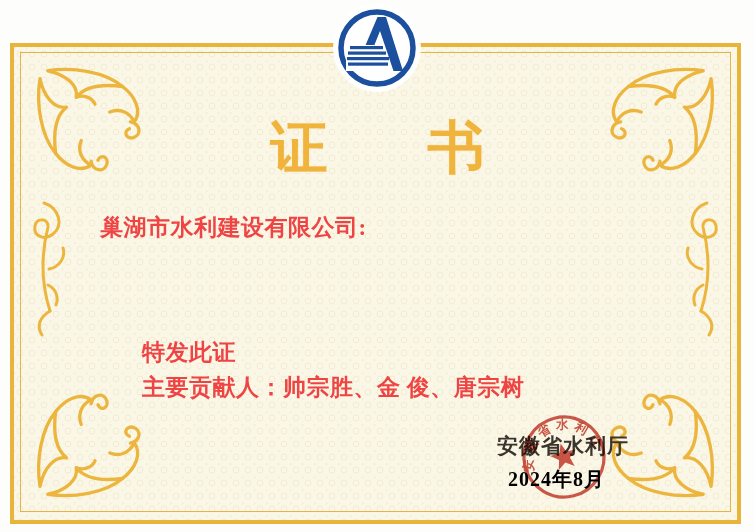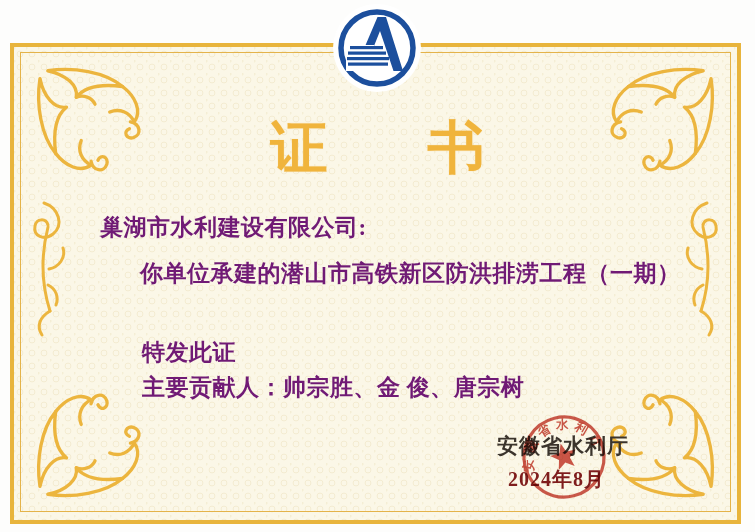--- a/index.html
+++ b/index.html
@@ -45,33 +45,33 @@
   .title{
     position:absolute;left:0;top:110px;width:755px;
     display:flex;justify-content:center;gap:100px;
     font-size:57px;font-weight:bold;color:#f0b43c;
     font-family:"Liberation Serif","DejaVu Serif",serif;
     text-shadow:0 0 1px rgba(240,180,60,.5);
   }
 
   
   .bodytext{
-    position:absolute;color:#701a75;font-weight:bold;
+    position:absolute;color:#ef4444;font-weight:bold;
     font-size:23px;letter-spacing:0.5px;white-space:nowrap;
     font-family:"Liberation Serif","DejaVu Serif",serif;
   }
   .l-recipient{left:100px;top:212px;}
   .l-line1{left:140px;top:258px;}
   .l-line2{left:98px;top:301px;}
   .l-line3{left:142px;top:337px;}
   .l-contrib{left:142px;top:372px;}
 
   
   .issuer{position:absolute;left:497px;top:432px;font-size:21px;font-weight:bold;color:#3b342c;letter-spacing:1px;white-space:nowrap;}
-  .date{position:absolute;left:508px;top:466px;font-size:20px;font-weight:bold;color:#7f1d1d;letter-spacing:1px;white-space:nowrap;}
+  .date{position:absolute;left:508px;top:466px;font-size:20px;font-weight:bold;color:#000000;letter-spacing:1px;white-space:nowrap;}
   .seal{position:absolute;left:514px;top:405px;width:100px;height:100px;mix-blend-mode:multiply;opacity:.92;}
 </style>
 </head>
 <body>
 
 <div class="page">
 
   <div class="frame">
     <div class="inner-line"></div>
 
@@ -152,21 +152,20 @@
       <rect x="16" y="59.5" width="40" height="3.2"></rect>
     </g>
   </svg>
 
   <div class="title">
     <span>证</span>
     <span>书</span>
   </div>
 
   <div class="bodytext l-recipient">巢湖市水利建设有限公司:</div>
-  <div class="bodytext l-line1">你单位承建的潜山市高铁新区防洪排涝工程（一期）</div>
   <div class="bodytext l-contrib">主要贡献人：帅宗胜、金  俊、唐宗树</div>
   <div class="bodytext l-line3">特发此证</div>
 
   <div class="issuer">安徽省水利厅</div>
   <div class="date">2024年8月</div>
 
   <svg class="seal" viewBox="0 0 100 100">
     <g transform="rotate(-14 50 52)">
       <circle cx="50" cy="52" r="40" fill="none" stroke="#c23a2c" stroke-width="3.2" opacity="0.9"></circle>
       <polygon points="50,38 53.5,47.2 63.3,47.7 55.6,53.8 58.2,63.3 50,57.6 41.8,63.3 44.4,53.8 36.7,47.7 46.5,47.2" fill="#c23a2c" opacity="0.92"></polygon>

